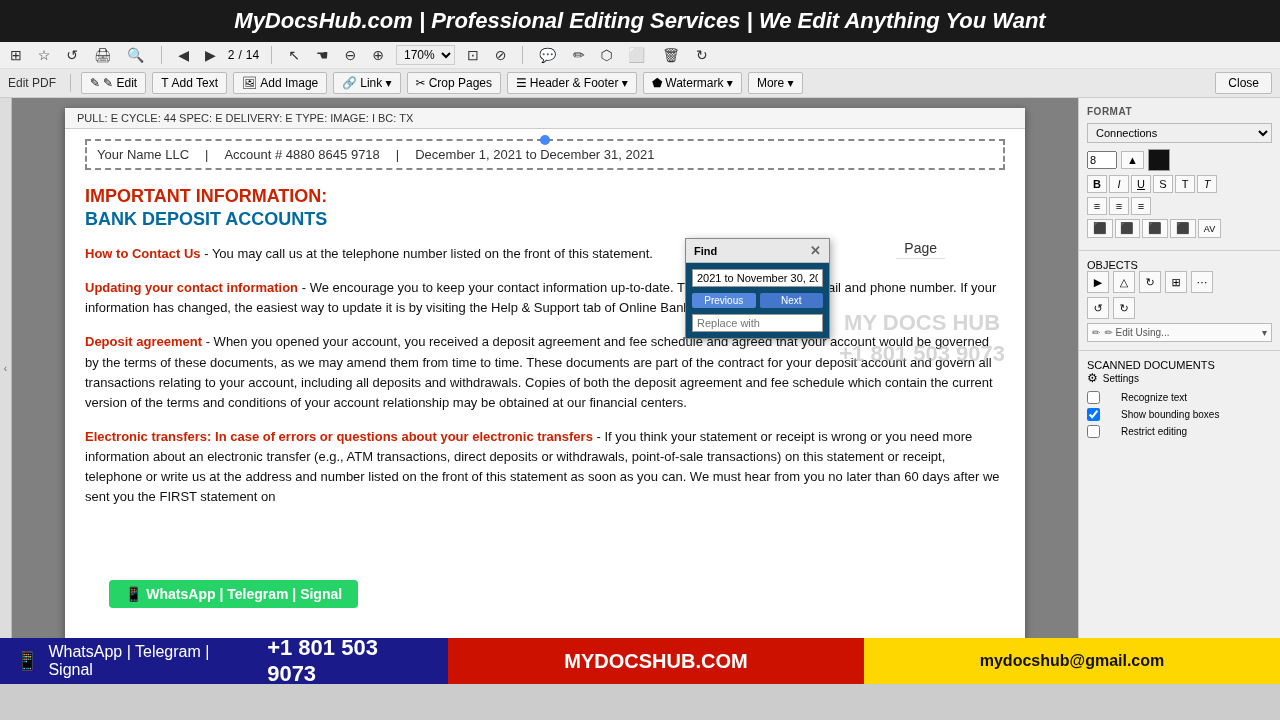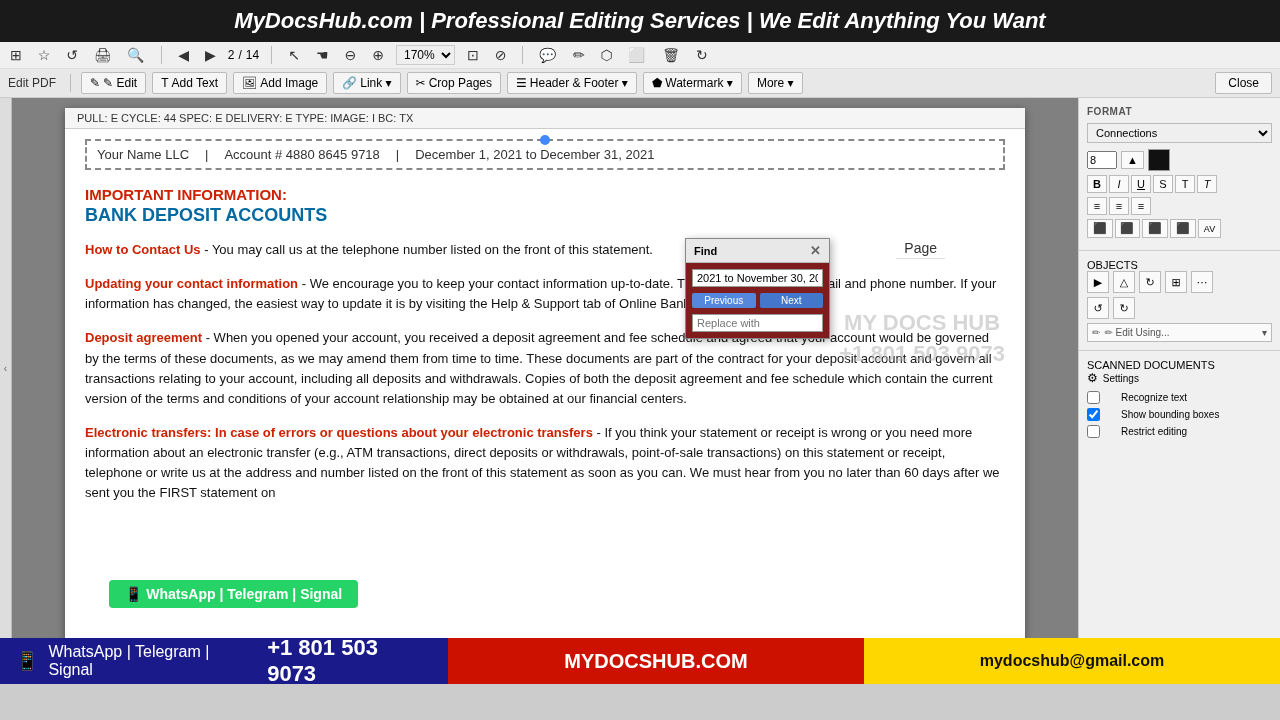--- a/index.html
+++ b/index.html
@@ -159,21 +159,21 @@
       transform: translateX(-50%);
     }
 
     
     #doc-content {
       padding: 8px 20px 20px 20px;
     }
 
     .section-title-main {
       color: #cc2200;
-      font-size: 15px;
+      font-size: 18px;
       font-weight: bold;
       margin-bottom: 2px;
     }
 
     .section-title-sub {
       color: #0369a1;
       font-size: 18px;
       font-weight: bold;
       margin-bottom: 14px;
     }
@@ -328,21 +328,21 @@
     }
 
     .gear-icon { font-size: 12px; }
 
     
     #find-dialog {
       position: absolute;
       top: 130px;
       right: 195px;
       width: 145px;
-      background: #7f1d1d;
+      background: #0c4a6e;
       border: 1px solid #888;
       box-shadow: 2px 2px 8px rgba(0,0,0,0.3);
       z-index: 100;
       font-size: 11px;
     }
 
     #find-dialog-header {
       background: #e8e8e8;
       padding: 4px 8px;
       display: flex;

